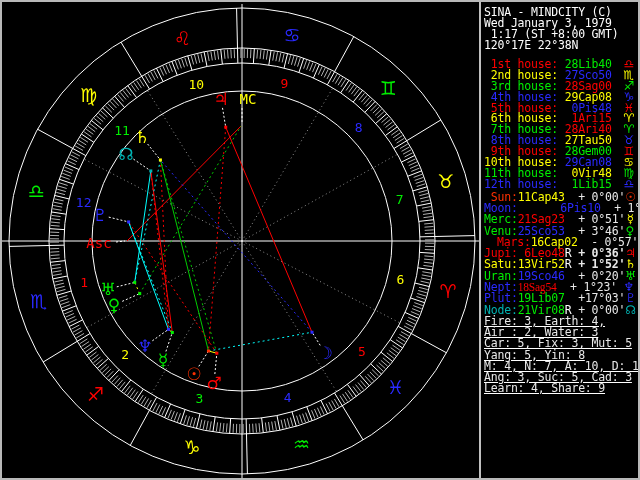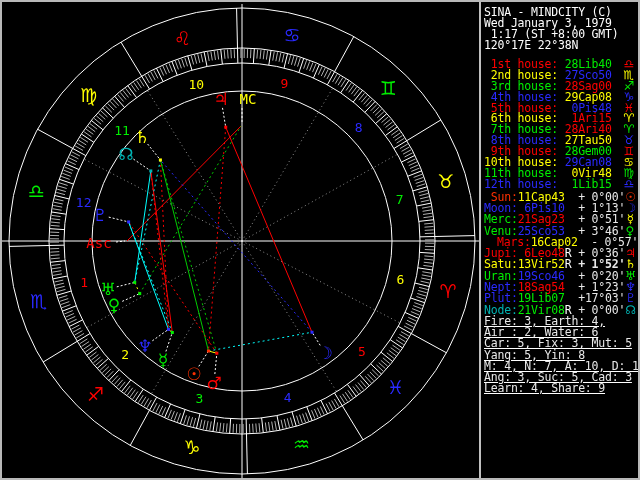--- a/index.html
+++ b/index.html
@@ -510,34 +510,34 @@
         <div class="row"><span style="color: rgb(255, 255, 0);"> 6th house: </span><span style="color: rgb(255, 0, 0);"> 1Ari15</span><span class="g" style="color: rgb(255, 255, 0);">♈</span></div>
         <div class="row"><span style="color: rgb(0, 238, 0);"> 7th house: </span><span style="color: rgb(255, 0, 0);">28Ari40</span><span class="g" style="color: rgb(0, 238, 0);">♈</span></div>
         <div class="row"><span style="color: rgb(42, 42, 255);"> 8th house: </span><span style="color: rgb(255, 255, 0);">27Tau50</span><span class="g" style="color: rgb(42, 42, 255);">♉</span></div>
         <div class="row"><span style="color: rgb(255, 0, 0);"> 9th house: </span><span style="color: rgb(0, 238, 0);">28Gem00</span><span class="g" style="color: rgb(255, 0, 0);">♊</span></div>
         <div class="row"><span style="color: rgb(255, 255, 0); text-align: right;">10th house: </span><span style="color: rgb(42, 42, 255);">29Can08</span><span class="g" style="color: rgb(255, 255, 0);">♋</span></div>
         <div class="row"><span style="color: rgb(0, 238, 0);">11th house: </span><span style="color: rgb(255, 255, 0);"> 0Vir48</span><span class="g" style="color: rgb(0, 238, 0);">♍</span></div>
         <div class="row"><span style="color: rgb(42, 42, 255);">12th house: </span><span style="color: rgb(0, 238, 0);"> 1Lib15</span><span class="g" style="color: rgb(42, 42, 255);">♎</span></div>
       </div>
     <div id="planets">
         <div class="row"><span style="color: rgb(255, 48, 0);"> Sun:</span><span style="color: rgb(255, 255, 0);">11Cap43</span><span style="color: rgb(255, 255, 255);"> </span><span style="color: rgb(232, 232, 232);"> + 0°00'</span><span class="g" style="color: rgb(255, 48, 0);">☉</span></div>
-        <div class="row"><span style="color: rgb(42, 42, 255);">Moon:</span><span style="color: rgb(42, 42, 255);"> 6Pis10</span><span style="color: rgb(255, 255, 255);"> </span><span style="color: rgb(232, 232, 232);"> + 1°13'</span><span class="g" style="color: rgb(42, 42, 255);">☽</span></div>
+        <div class="row"><span style="color: rgb(42, 42, 255);">Moon:</span><span style="color: rgb(42, 42, 255); margin-left: 36px;"> 6Pis10</span><span style="color: rgb(255, 255, 255);"> </span><span style="color: rgb(232, 232, 232);"> + 1°13'</span><span class="g" style="color: rgb(42, 42, 255);">☽</span></div>
         <div class="row"><span style="color: rgb(0, 238, 0);">Merc:</span><span style="color: rgb(255, 0, 0);">21Sag23</span><span style="color: rgb(255, 255, 255);"> </span><span style="color: rgb(232, 232, 232);"> + 0°51'</span><span class="g" style="color: rgb(255, 255, 0);">☿</span></div>
         <div class="row"><span style="color: rgb(0, 238, 0);">Venu:</span><span style="color: rgb(42, 42, 255);">25Sco53</span><span style="color: rgb(255, 255, 255);"> </span><span style="color: rgb(232, 232, 232);"> + 3°46'</span><span class="g" style="color: rgb(0, 238, 0);">♀</span></div>
         <div class="row"><span style="color: rgb(255, 0, 0); margin-left: 13px;">Mars:</span><span style="color: rgb(255, 255, 0);">16Cap02</span><span style="color: rgb(255, 255, 255);"> </span><span style="color: rgb(232, 232, 232);"> - 0°57'</span><span class="g" style="color: rgb(255, 0, 0);">♂</span></div>
-        <div class="row"><span style="color: rgb(255, 0, 0);">Jupi:</span><span style="color: rgb(255, 0, 0);"> 6Leo48</span><span style="color: rgb(255, 255, 255);">R</span><span style="color: rgb(232, 232, 232);"> + 0°36'</span><span class="g" style="color: rgb(255, 0, 0);">♃</span></div>
+        <div class="row"><span style="color: rgb(255, 0, 0);">Jupi:</span><span style="color: rgb(255, 0, 0);"> 6Leo48</span><span style="color: rgb(255, 255, 255);">R</span><span style="color: rgb(232, 232, 232); font-weight: bold;"> + 0°36'</span><span class="g" style="color: rgb(255, 0, 0);">♃</span></div>
         <div class="row"><span style="color: rgb(255, 255, 0);">Satu:</span><span style="color: rgb(255, 255, 0);">13Vir52</span><span style="color: rgb(255, 255, 255);">R</span><span style="color: rgb(232, 232, 232); font-weight: bold;"> + 1°52'</span><span class="g" style="color: rgb(255, 255, 0);">♄</span></div>
         <div class="row"><span style="color: rgb(0, 238, 0);">Uran:</span><span style="color: rgb(42, 42, 255);">19Sco46</span><span style="color: rgb(255, 255, 255);"> </span><span style="color: rgb(232, 232, 232);"> + 0°20'</span><span class="g" style="color: rgb(0, 238, 0);">♅</span></div>
-        <div class="row"><span style="color: rgb(42, 42, 255);">Nept:</span><span style="color: rgb(255, 0, 0);">18Sag54</span><span style="color: rgb(255, 255, 255);"> </span><span style="color: rgb(232, 232, 232);"> + 1°23'</span><span class="g" style="color: rgb(42, 42, 255);">♆</span></div>
+        <div class="row"><span style="color: rgb(42, 42, 255);">Nept:</span><span style="color: rgb(255, 0, 0); font-family: Liberation Serif, serif;">18Sag54</span><span style="color: rgb(255, 255, 255);"> </span><span style="color: rgb(232, 232, 232);"> + 1°23'</span><span class="g" style="color: rgb(42, 42, 255);">♆</span></div>
         <div class="row"><span style="color: rgb(42, 42, 255);">Plut:</span><span style="color: rgb(0, 238, 0); text-align: right;">19Lib07</span><span style="color: rgb(255, 255, 255);"> </span><span style="color: rgb(232, 232, 232);"> +17°03'</span><span class="g" style="color: rgb(42, 42, 255);">♇</span></div>
         <div class="row"><span style="color: rgb(0, 179, 179);">Node:</span><span style="color: rgb(0, 238, 0);">21Vir08</span><span style="color: rgb(255, 255, 255);">R</span><span style="color: rgb(232, 232, 232);"> + 0°00'</span><span class="g" style="color: rgb(0, 179, 179);">☊</span></div>
       </div>
     <div id="stats">
       <div>Fire: 3, Earth: 4,</div>
-      <div>Air : 2, Water: 6</div>
+      <div>Air : 2, Water: 3</div>
       <div>Car: 5, Fix: 3, Mut: 5</div>
       <div>Yang: 5, Yin: 8</div>
       <div>M: 4, N: 7, A: 10, D: 1</div>
       <div>Ang: 3, Suc: 5, Cad: 3</div>
       <div>Learn: 4, Share: 9</div>
     </div>
   </div>
 </div>
 
 </body></html>

